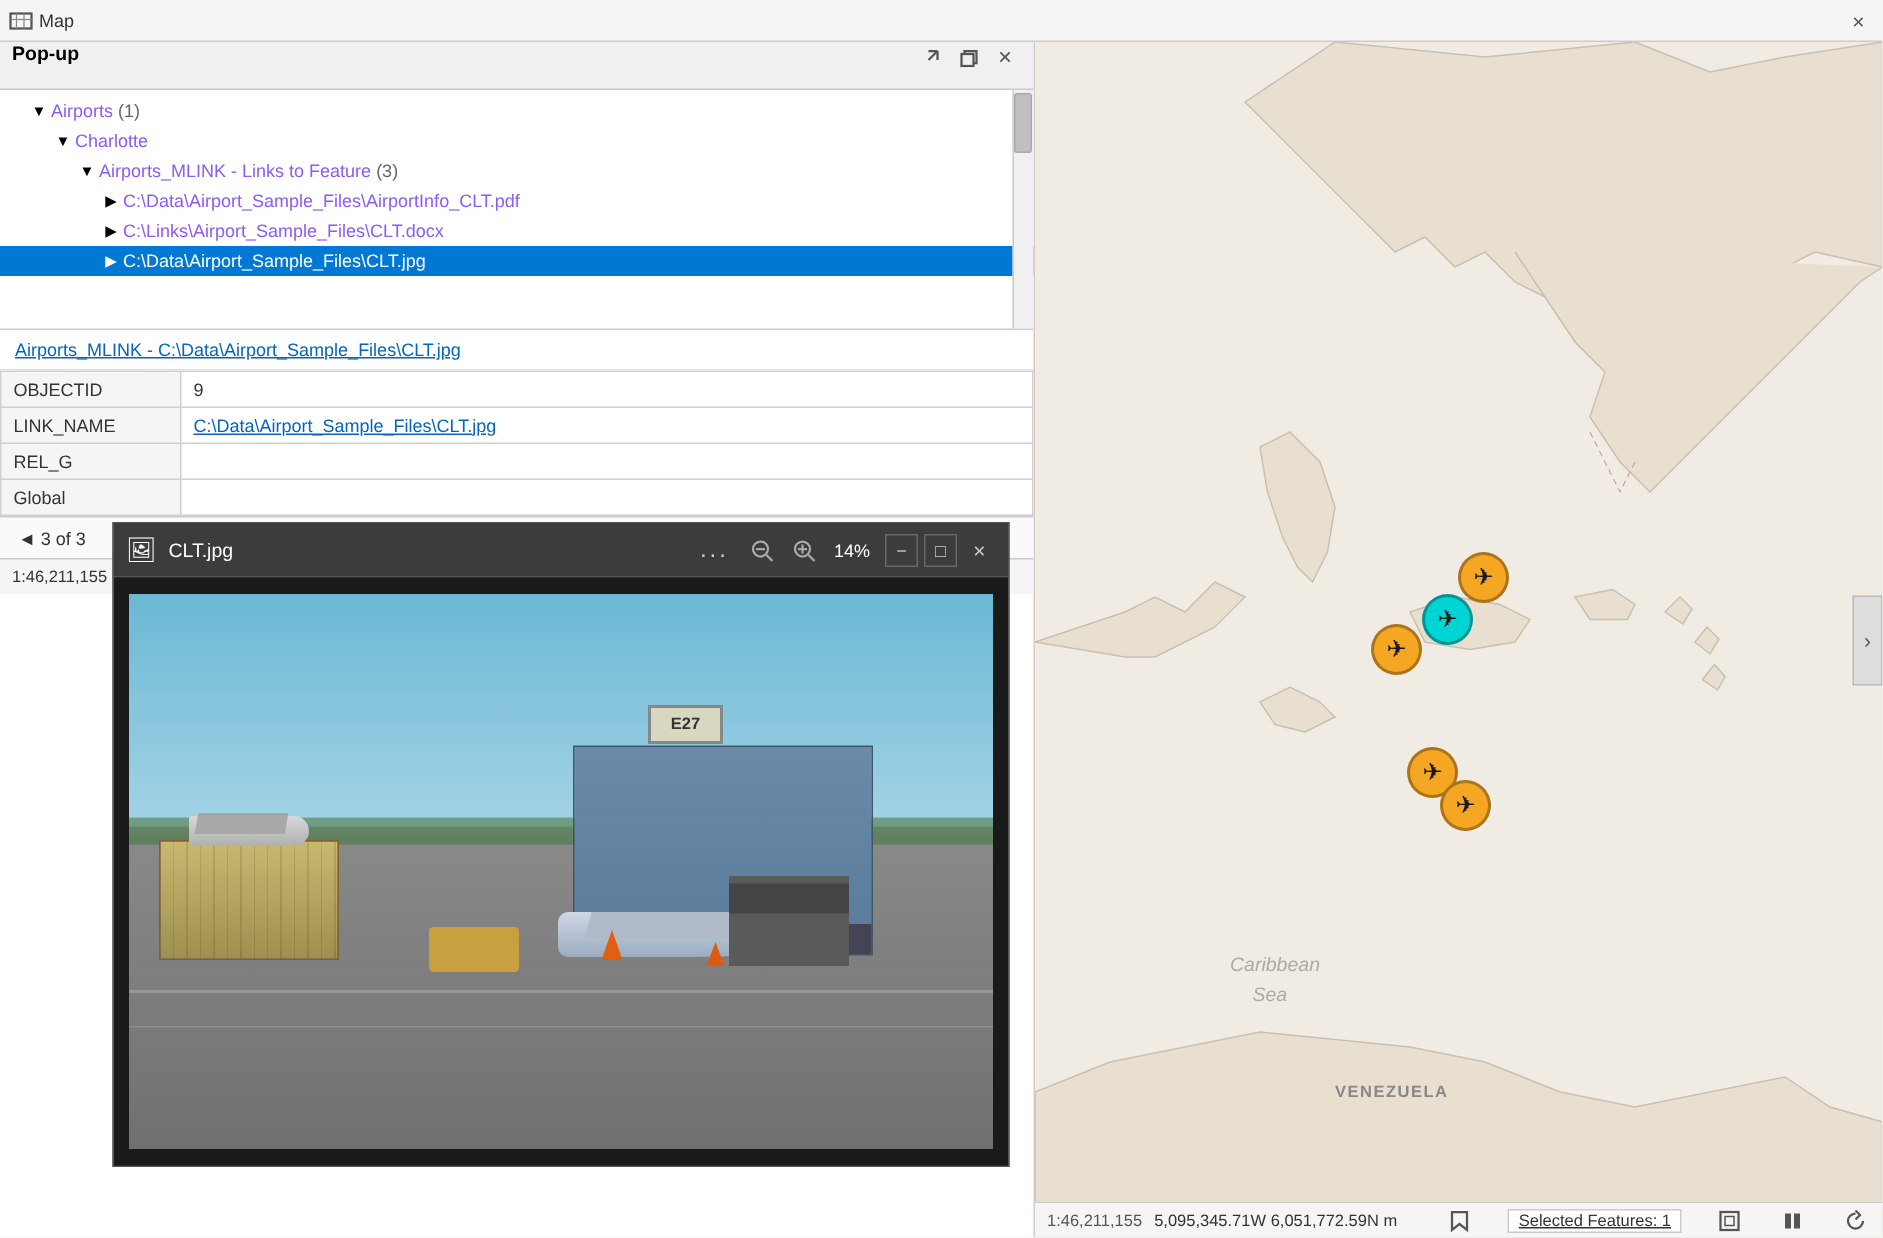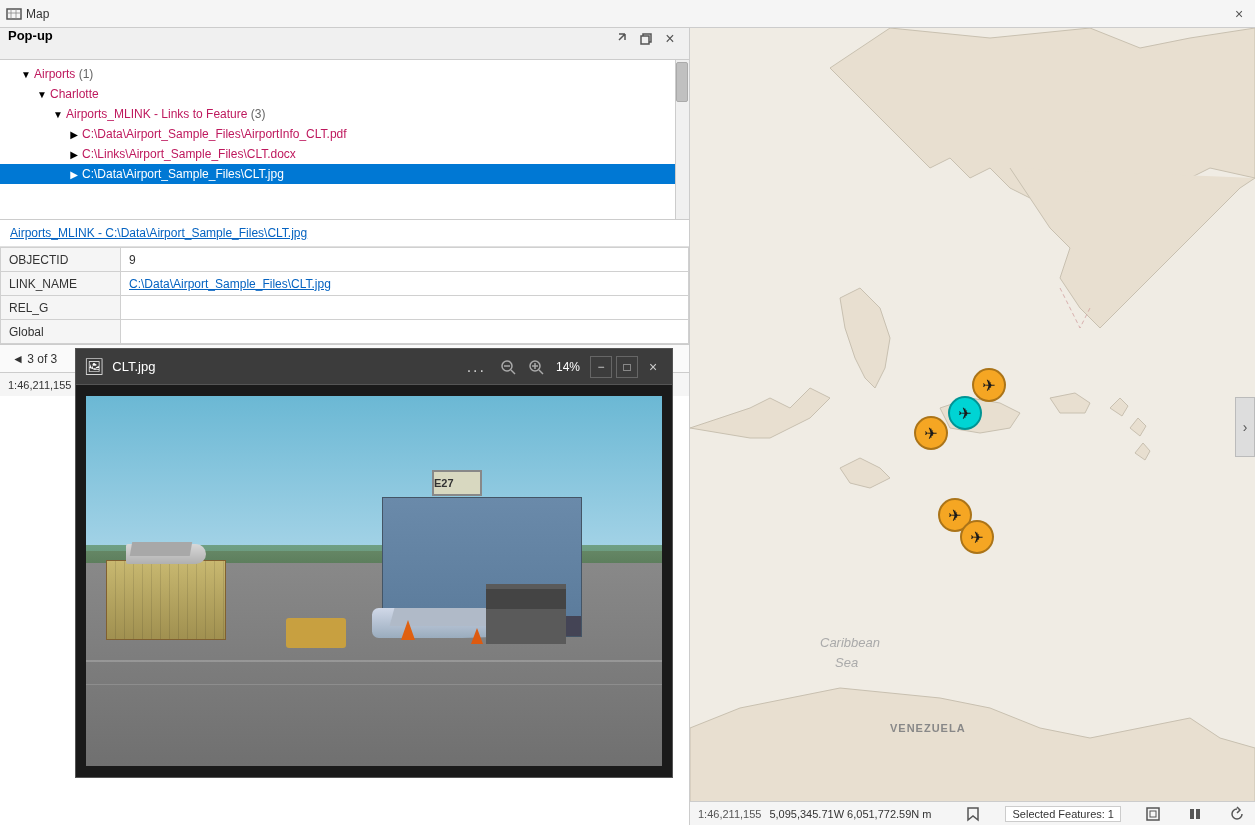--- a/index.html
+++ b/index.html
@@ -54,21 +54,21 @@
 
     .tree-arrow {
       width: 12px; height: 12px; display: inline-flex; align-items: center;
       justify-content: center; font-size: 10px; margin-right: 2px; flex-shrink: 0;
     }
     .tree-indent-1 { padding-left: 20px; }
     .tree-indent-2 { padding-left: 36px; }
     .tree-indent-3 { padding-left: 52px; }
     .tree-indent-4 { padding-left: 68px; }
 
-    .tree-text { font-size: 12px; color: #be185d; }
+    .tree-text { font-size: 12px; color: #8b5cf6; }
     .tree-item.selected .tree-text { color: white; }
     .tree-count { color: #666; font-size: 12px; }
 
     
     .panel-scrollbar {
       position: absolute; right: 0; top: 0; width: 14px; height: 100%;
       background: #f0f0f0; border-left: 1px solid #ccc;
     }
     .scrollbar-thumb {
       position: absolute; right: 1px; top: 2px; width: 12px; height: 40px;
@@ -188,21 +188,21 @@
 
     
     .map-status-bar {
       position: absolute; bottom: 0; left: 0; right: 0;
       height: 24px; background: #f5f5f5; border-top: 1px solid #ccc;
       display: flex; align-items: center; padding: 0 8px; font-size: 11px;
     }
     .map-status-left { color: #555; }
     .map-status-coords { flex: 1; color: #333; margin-left: 8px; }
     .map-status-right {
-      display: flex; align-items: center; gap: 22px; color: #333;
+      display: flex; align-items: center; gap: 22px; color: #333; text-decoration: underline;
     }
     .selected-features-badge {
       background: white; border: 1px solid #ccc; padding: 1px 6px;
       font-size: 11px;
     }
     .status-action-btn {
       width: 20px; height: 20px; display: flex; align-items: center;
       justify-content: center; cursor: pointer; color: #555;
     }
 
@@ -359,21 +359,21 @@
           <div class="sky"></div>
           <div class="tarmac"></div>
 
           <div style="position:absolute;bottom:55%;left:0;right:0;height:18px;background:linear-gradient(to bottom,#5a8a5a,#4a7a4a);opacity:0.7;"></div>
 
           <div style="position:absolute;right:80px;bottom:35%;width:200px;height:140px;background:linear-gradient(to bottom,#6a8aaa 0%,#5a7a9a 100%);border:1px solid #445566;">
             <div style="position:absolute;bottom:0;left:0;right:0;height:20px;background:#445;">
             </div>
           </div>
 
-          <div style="position:absolute;right:180px;bottom:73%;width:50px;height:26px;background:#d8d8c0;border:2px solid #888;display:flex;align-items:center;justify-content:flex-start;font-size:11px;font-weight:bold;color:#333;">
+          <div style="position:absolute;right:180px;bottom:73%;width:50px;height:26px;background:#d8d8c0;border:2px solid #888;display:flex;align-items:center;justify-content:center;font-size:11px;font-weight:bold;color:#333;">
             <span>E27</span>
           </div>
 
           <div style="position:absolute;right:110px;bottom:32%;width:180px;height:55px;">
             <div style="position:absolute;bottom:10px;left:0;width:180px;height:30px;background:linear-gradient(to bottom,#d0d8e8,#9aacbe);border-radius:8px 60% 60% 8px;"></div>
             <div style="position:absolute;bottom:22px;left:20px;width:110px;height:18px;background:#b0bac8;transform:skewX(-15deg);"></div>
           </div>
 
           <div style="position:absolute;left:20px;bottom:34%;width:120px;height:80px;background:linear-gradient(to bottom,#c8b870,#a09050);border:1px solid #806030;">
             <div style="width:100%;height:100%;background:repeating-linear-gradient(90deg,transparent,transparent 8px,rgba(0,0,0,0.1) 8px,rgba(0,0,0,0.1) 9px);"></div>

